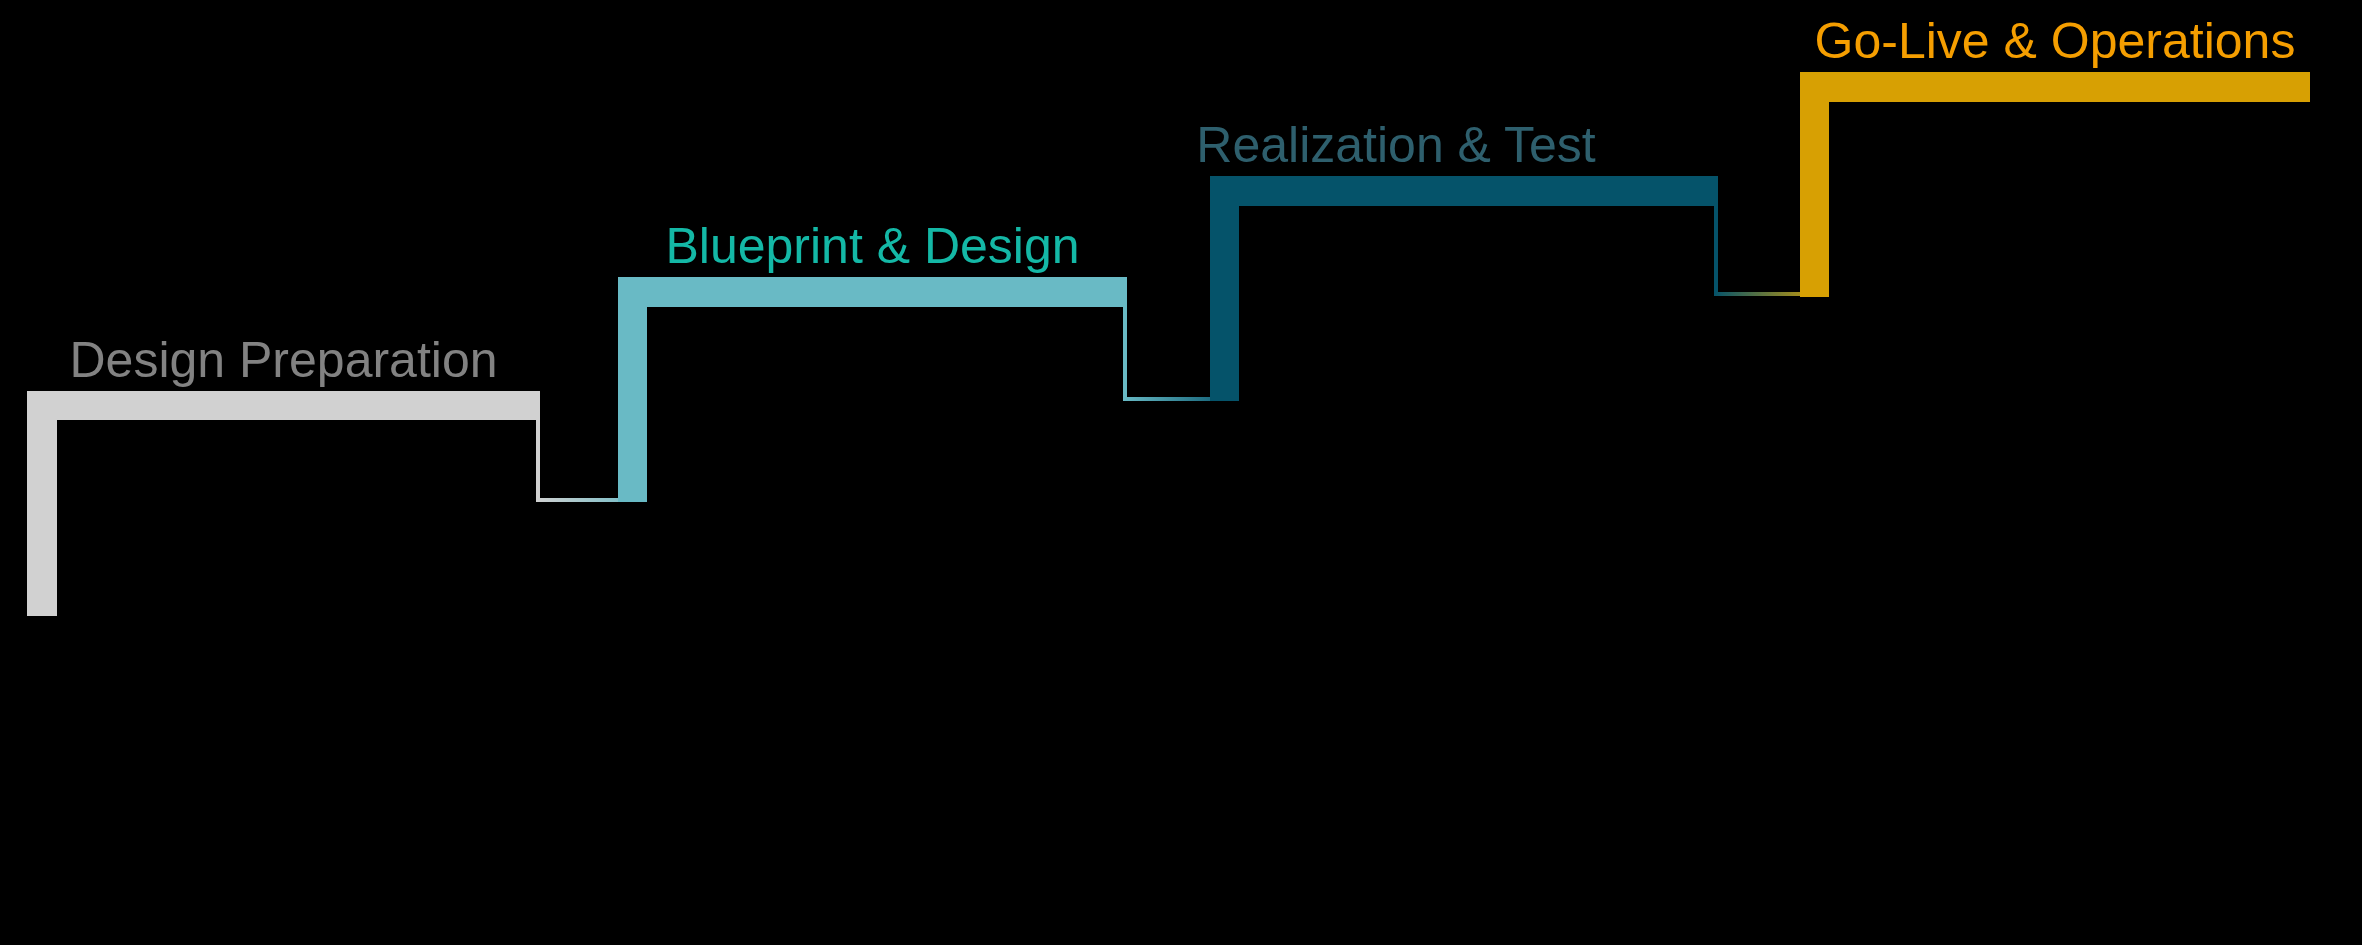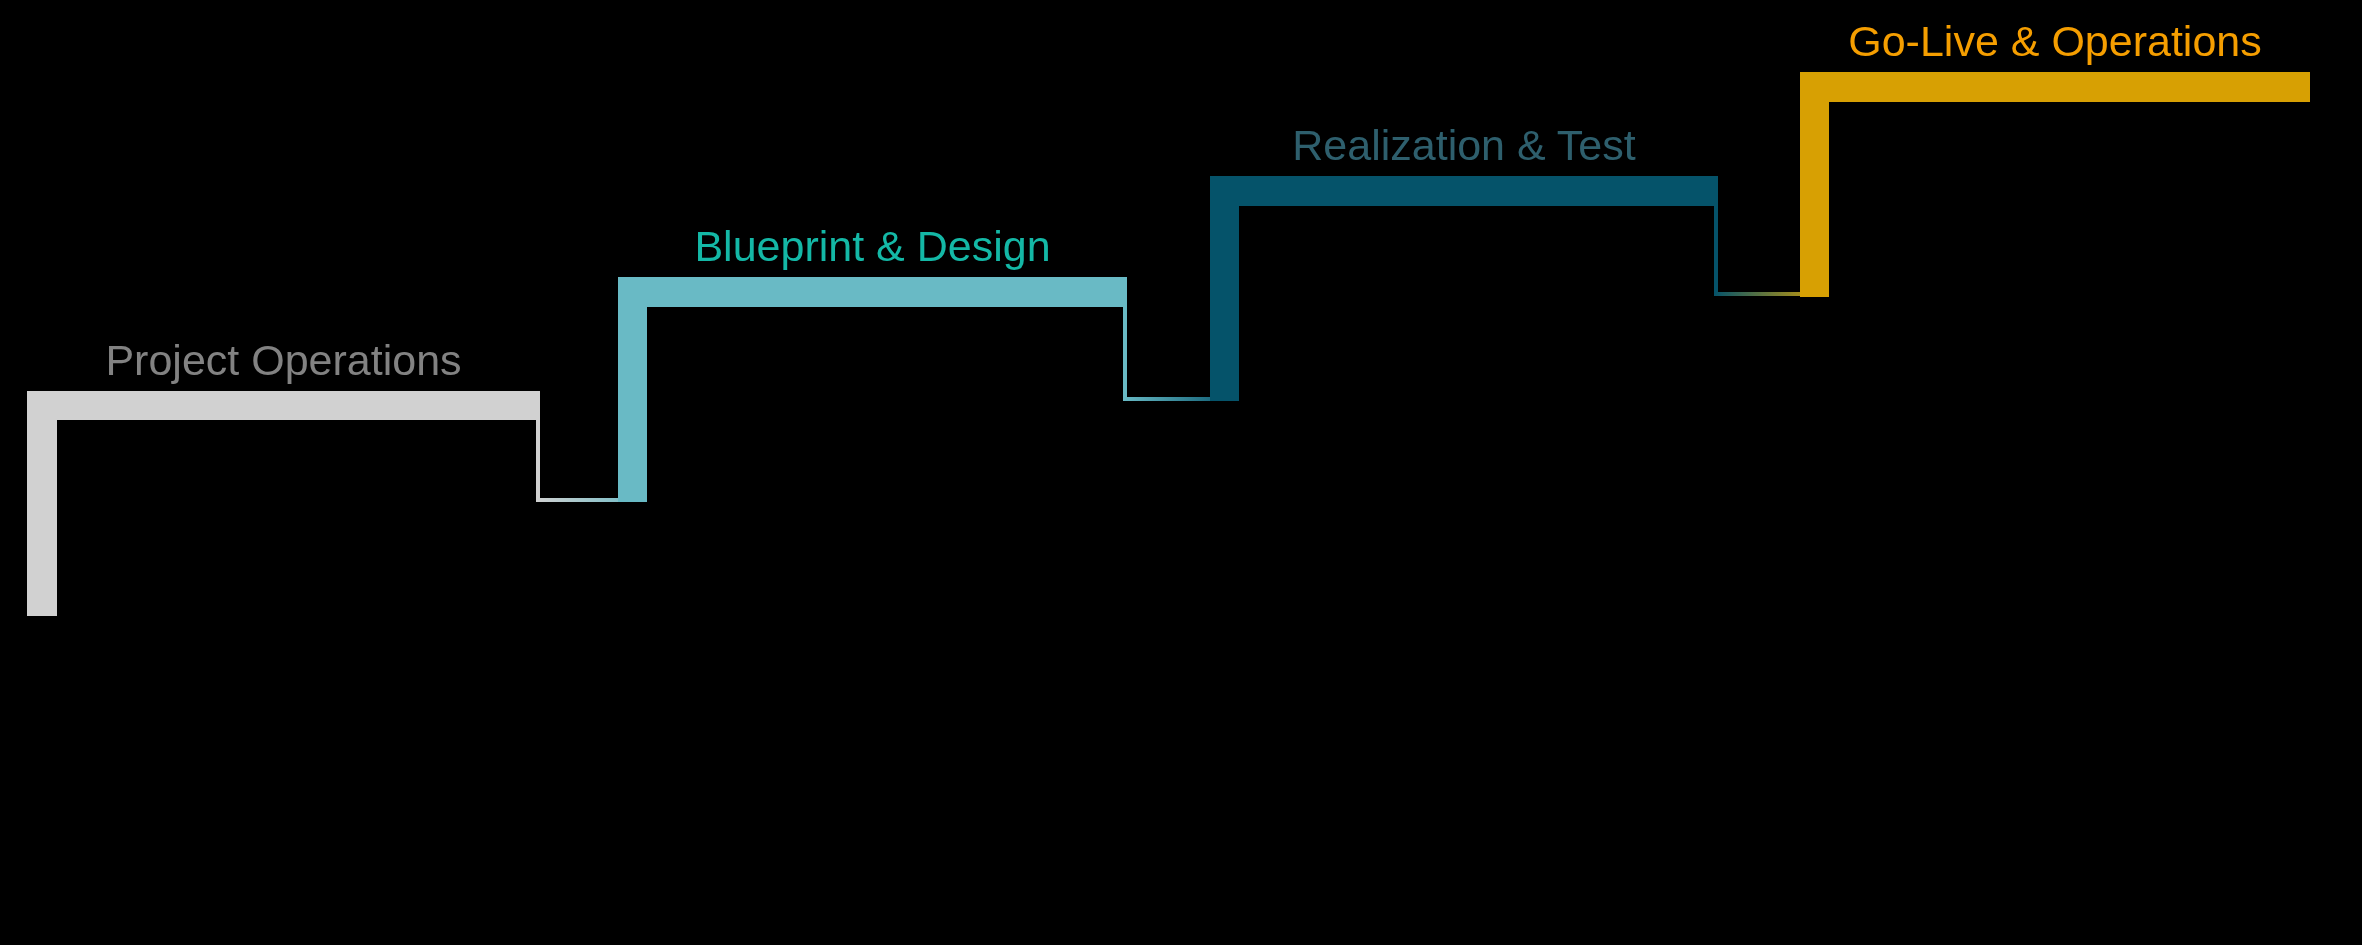--- a/index.html
+++ b/index.html
@@ -1,50 +1,50 @@
 <!DOCTYPE html>
 <html><head>
 <meta charset="utf-8">
 <style>
   html,body{margin:0;padding:0;background:#000;}
   .stage{position:relative;width:2362px;height:945px;background:#000;overflow:hidden;}
   .shape{position:absolute;}
   .phase-label{
     position:absolute;
     font-family:"Liberation Sans", sans-serif;
-    font-size:43px;
+    font-size:50px;
     font-weight:500;
     line-height:43px;
     text-align:center;
     white-space:nowrap;
   }
 </style>
 </head>
 <body>
 
 <div class="stage" style="background-color: rgb(0, 0, 0);">
 
   <div>
-    <div class="phase-label" style="left: 27px; top: 339px; width: 513px; color: rgb(130, 130, 130);">Project Operations</div>
+    <div class="phase-label" style="left: 27px; top: 339px; width: 513px; color: rgb(130, 130, 130);">Design Preparation</div>
     <div class="shape" style="left: 27px; top: 391px; width: 30px; height: 225px; background-color: rgb(209, 209, 209);"></div>
     <div class="shape" style="left: 27px; top: 391px; width: 513px; height: 29px; background-color: rgb(209, 209, 209);"></div>
     <div class="shape" style="left: 536px; top: 420px; width: 4px; height: 82px; background-color: rgb(209, 209, 209);"></div>
     <div class="shape" style="left: 536px; top: 498px; width: 111px; height: 4px; background: linear-gradient(to right, rgb(209, 209, 209), rgb(105, 186, 197));"></div>
   </div>
 
   <div>
     <div class="phase-label" style="left: 618px; top: 225px; width: 509px; color: #14b8a6;">Blueprint &amp; Design</div>
     <div class="shape" style="left: 618px; top: 277px; width: 29px; height: 225px; background-color: rgb(105, 186, 197);"></div>
     <div class="shape" style="left: 618px; top: 277px; width: 509px; height: 30px; background-color: rgb(105, 186, 197);"></div>
     <div class="shape" style="left: 1123px; top: 307px; width: 4px; height: 94px; background-color: rgb(105, 186, 197);"></div>
     <div class="shape" style="left: 1123px; top: 397px; width: 116px; height: 4px; background: linear-gradient(to right, rgb(105, 186, 197), rgb(5, 83, 106));"></div>
   </div>
 
   <div>
-    <div class="phase-label" style="left: 1210px; top: 124px; width: 508px; color: rgb(46, 95, 109);">Realization &amp; Test</div>
+    <div class="phase-label" style="left: 1142px; top: 124px; width: 508px; color: rgb(46, 95, 109);">Realization &amp; Test</div>
     <div class="shape" style="left: 1210px; top: 176px; width: 29px; height: 225px; background-color: rgb(5, 83, 106);"></div>
     <div class="shape" style="left: 1210px; top: 176px; width: 508px; height: 30px; background-color: rgb(5, 83, 106);"></div>
     <div class="shape" style="left: 1714px; top: 206px; width: 4px; height: 90px; background-color: rgb(5, 83, 106);"></div>
     <div class="shape" style="left: 1714px; top: 292px; width: 115px; height: 4px; background: linear-gradient(to right, rgb(5, 83, 106), rgb(215, 160, 3));"></div>
   </div>
 
   <div>
     <div class="phase-label" style="left: 1800px; top: 20px; width: 510px; color: rgb(245, 158, 0);">Go-Live &amp; Operations</div>
     <div class="shape" style="left: 1800px; top: 72px; width: 29px; height: 225px; background-color: rgb(215, 160, 3);"></div>
     <div class="shape" style="left: 1800px; top: 72px; width: 510px; height: 30px; background-color: rgb(215, 160, 3);"></div>

